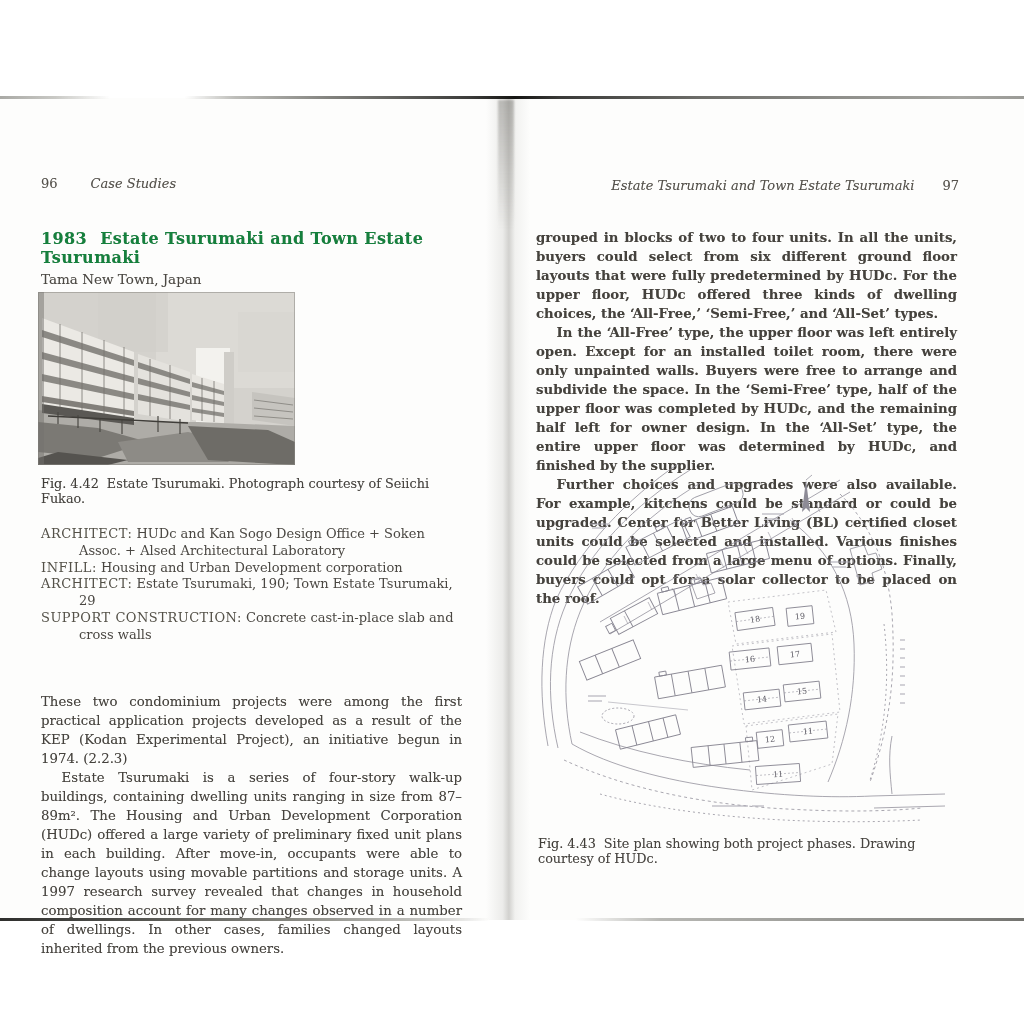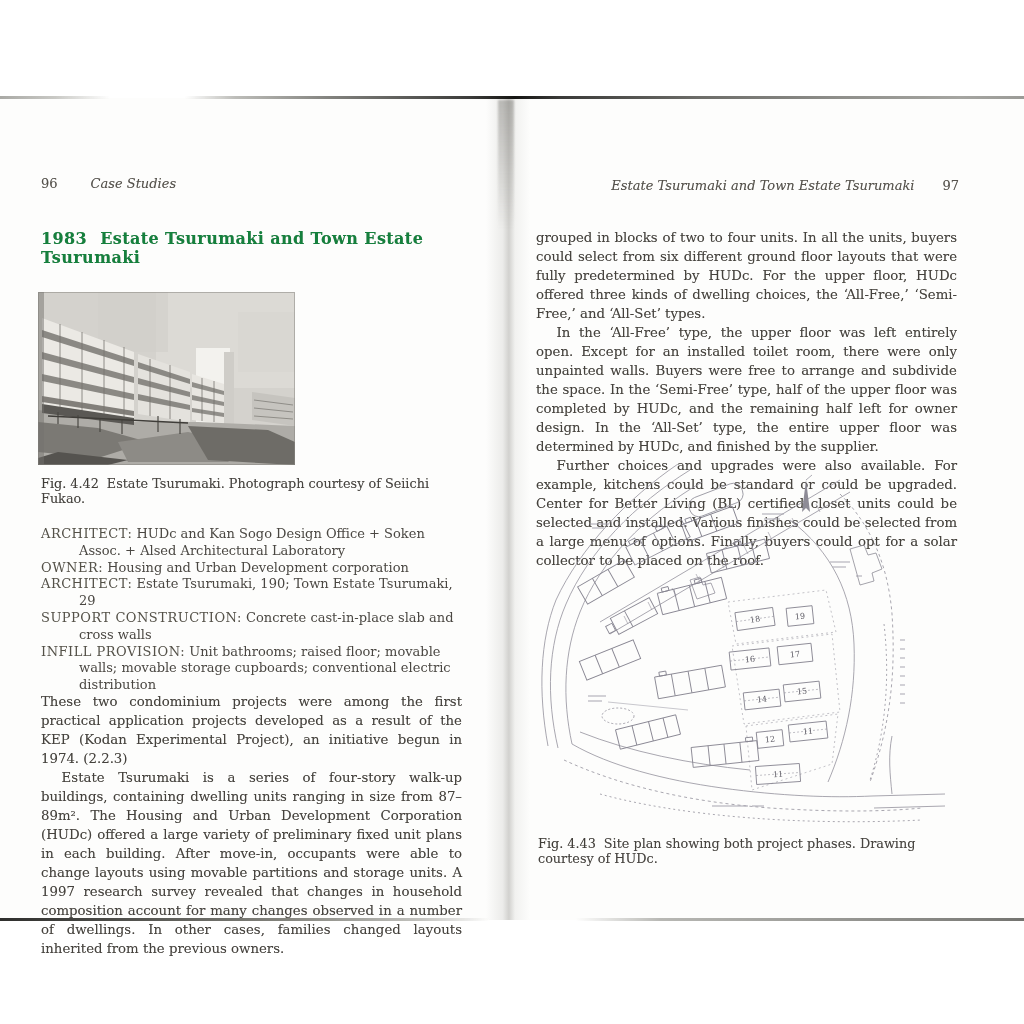--- a/index.html
+++ b/index.html
@@ -52,21 +52,21 @@
   .caption .fig-label{font-weight:normal;color:#403d38;margin-right:8px;}
   .cap-left{left:41px;top:476px;width:430px;}
   .cap-right{left:538px;top:836px;width:430px;}
   .specs{position:absolute;left:41px;top:526px;width:424px;font-size:13px;line-height:16.8px;color:#4a4742;}
   .spec{padding-left:38px;text-indent:-38px;}
   .spec .label{font-size:13px;letter-spacing:0.5px;color:#545148;}
   .body-col{position:absolute;width:421px;font-size:13.3px;line-height:19px;text-align:justify;color:#45423d;}
   .body-col p{margin:0;}
   .body-col p.indent{text-indent:1.55em;}
   .col-left{left:41px;top:692px;}
-  .col-right{left:536px;top:228px;}
+  .col-right{left:536px;top:228px;font-weight:bold;}
   .siteplan{position:absolute;left:540px;top:464px;width:405px;height:365px;}
   .siteplan svg{display:block;width:100%;height:100%;}
   .scan-soft{text-shadow:0 0 0.6px rgba(74,71,66,0.35);}
 </style>
 </head>
 <body>
 
 <div class="book"></div>
 <div class="spine"></div>
 <div class="spine-top"></div>
@@ -74,20 +74,21 @@
 <div class="edge-bottom"></div>
 
 <div class="running-head rh-left scan-soft">
   <span class="pagenum">96</span><span class="head-title">Case Studies</span>
 </div>
 
 <div class="title-block">
   <div class="title-line scan-soft">
     <span class="year">1983</span><span>Estate Tsurumaki and Town Estate Tsurumaki</span>
   </div>
+  <div class="subtitle scan-soft">Tama New Town, Japan</div>
 </div>
 
 <div class="photo">
   <svg viewBox="0 0 257 173">
     <rect x="0" y="0" width="257" height="173" fill="#d4d2cd"></rect>
     <rect x="118" y="0" width="139" height="96" fill="#dcdad5"></rect>
     <rect x="60" y="0" width="70" height="60" fill="#d0cec9" opacity="0.6"></rect>
     <rect x="200" y="20" width="57" height="60" fill="#d8d6d1" opacity="0.8"></rect>
 
     <polygon points="214,100 257,106 257,134 214,128" fill="#c6c4bf"></polygon>
@@ -143,24 +144,23 @@
     <rect x="0" y="0" width="6" height="173" fill="#74726d" opacity="0.5"></rect>
   </svg>
 </div>
 
 <div class="caption cap-left scan-soft">
   <span class="fig-label">Fig. 4.42</span><span>Estate Tsurumaki. Photograph courtesy of Seiichi Fukao.</span>
 </div>
 
 <div class="specs">
   <div class="spec"><span class="label">ARCHITECT:</span> <span>HUDc and Kan Sogo Design Office + Soken Assoc. + Alsed Architectural Laboratory</span></div>
-  <div class="spec"><span class="label">OWNER:</span> <span>Housing and Urban Development corporation</span></div>
+  <div class="spec"><span class="label">INFILL:</span> <span>Housing and Urban Development corporation</span></div>
   <div class="spec"><span class="label">ARCHITECT:</span> <span>Estate Tsurumaki, 190; Town Estate Tsurumaki, 29</span></div>
   <div class="spec"><span class="label">SUPPORT CONSTRUCTION:</span> <span>Concrete cast-in-place slab and cross walls</span></div>
-  <div class="spec"><span class="label">INFILL PROVISION:</span> <span>Unit bathrooms; raised floor; movable walls; movable storage cupboards; conventional electric distribution</span></div>
 </div>
 
 <div class="body-col col-left scan-soft">
   <p>These two condominium projects were among the first practical application projects developed as a result of the KEP (Kodan Experimental Project), an initiative begun in 1974. (2.2.3)</p>
   <p class="indent">Estate Tsurumaki is a series of four-story walk-up buildings, containing dwelling units ranging in size from 87–89m². The Housing and Urban Development Corporation (HUDc) offered a large variety of preliminary fixed unit plans in each building. After move-in, occupants were able to change layouts using movable partitions and storage units. A 1997 research survey revealed that changes in household composition account for many changes observed in a number of dwellings. In other cases, families changed layouts inherited from the previous owners.</p>
 </div>
 
 <div class="running-head rh-right scan-soft">
   <span class="head-title">Estate Tsurumaki and Town Estate Tsurumaki</span><span class="pagenum">97</span>
 </div>

